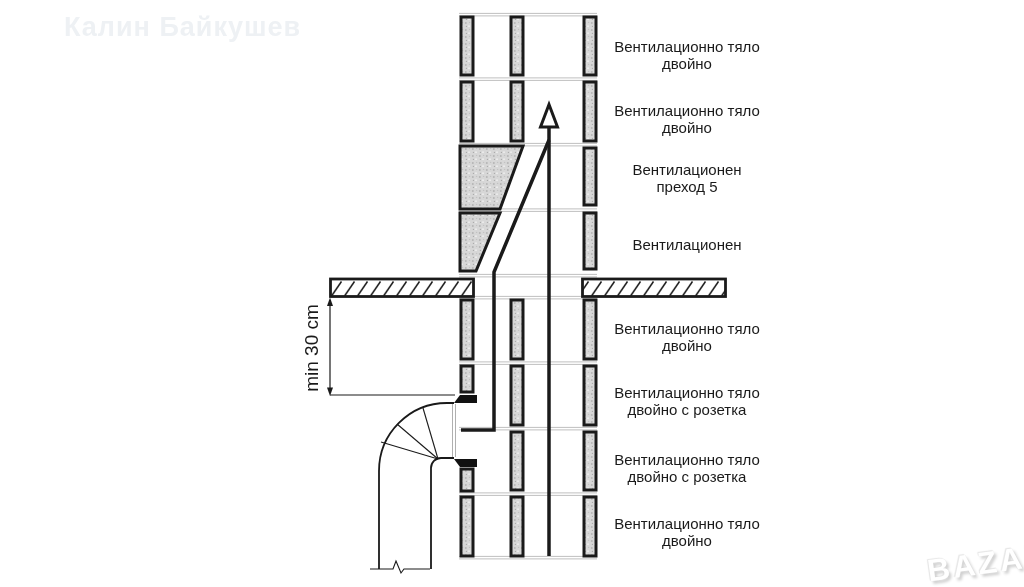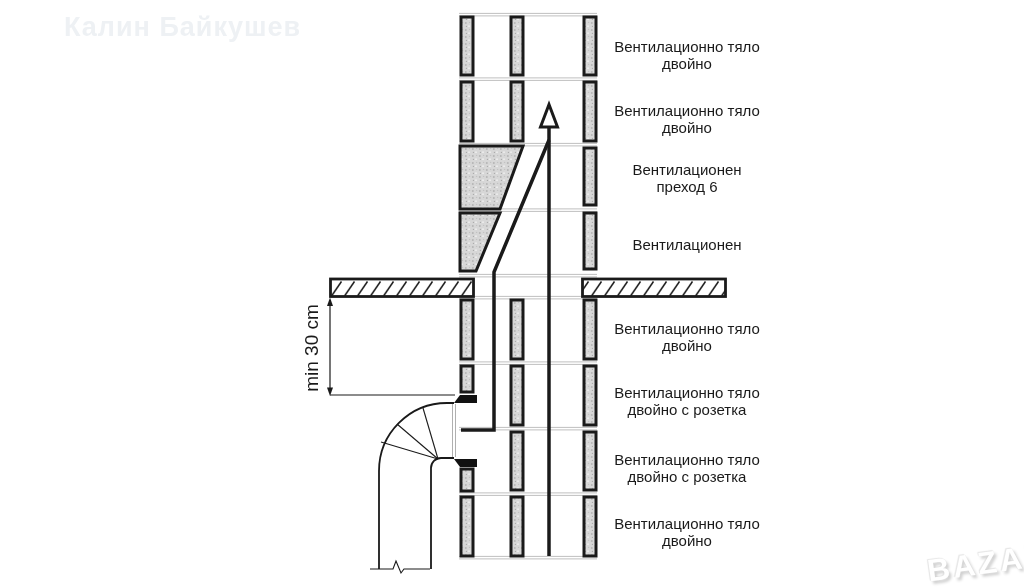--- a/index.html
+++ b/index.html
@@ -135,21 +135,21 @@
   <div class="lbl" style="top:38px">
     <span>Вентилационно тяло</span>
     <span>двойно</span>
   </div>
   <div class="lbl" style="top:102px">
     <span>Вентилационно тяло</span>
     <span>двойно</span>
   </div>
   <div class="lbl" style="top:161px">
     <span>Вентилационен</span>
-    <span>преход 6</span>
+    <span>преход 5</span>
   </div>
   <div class="lbl" style="top:236px">
     <span>Вентилационен</span>
   </div>
   <div class="lbl" style="top:320px">
     <span>Вентилационно тяло</span>
     <span>двойно</span>
   </div>
   <div class="lbl" style="top:384px">
     <span>Вентилационно тяло</span>

